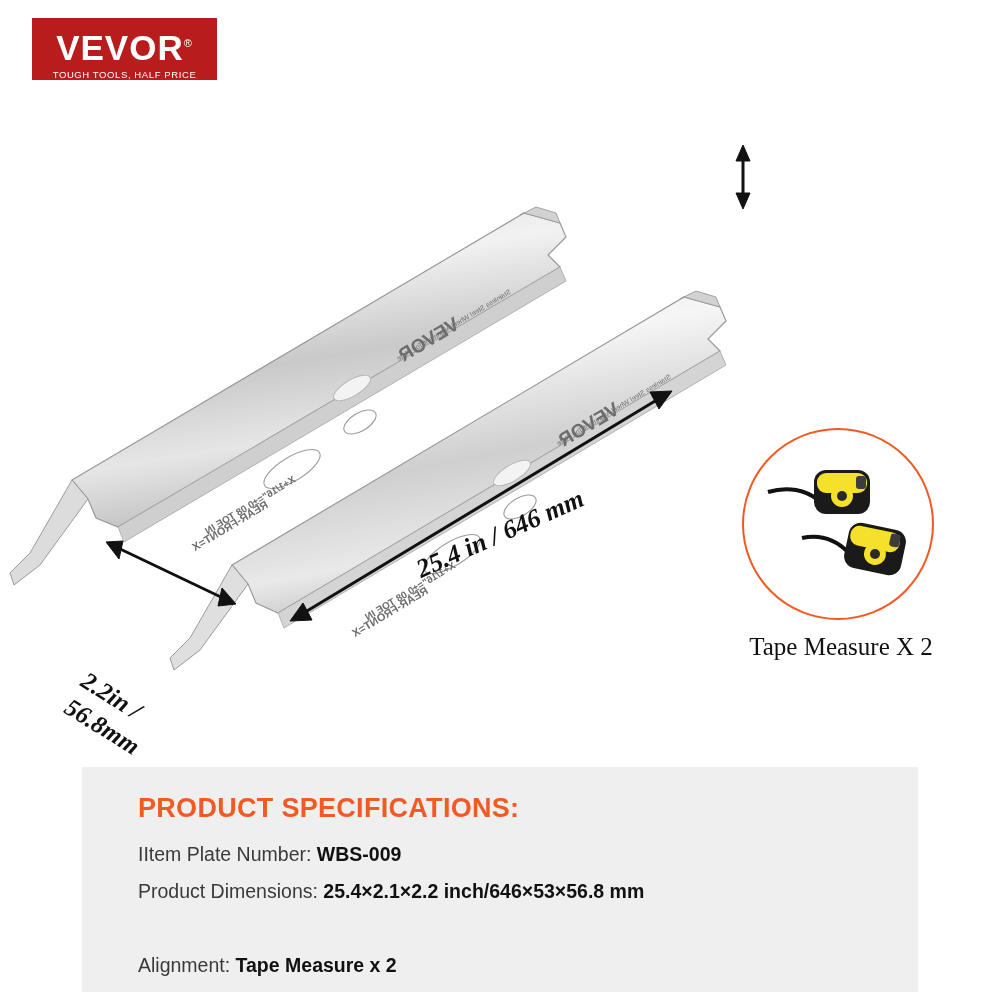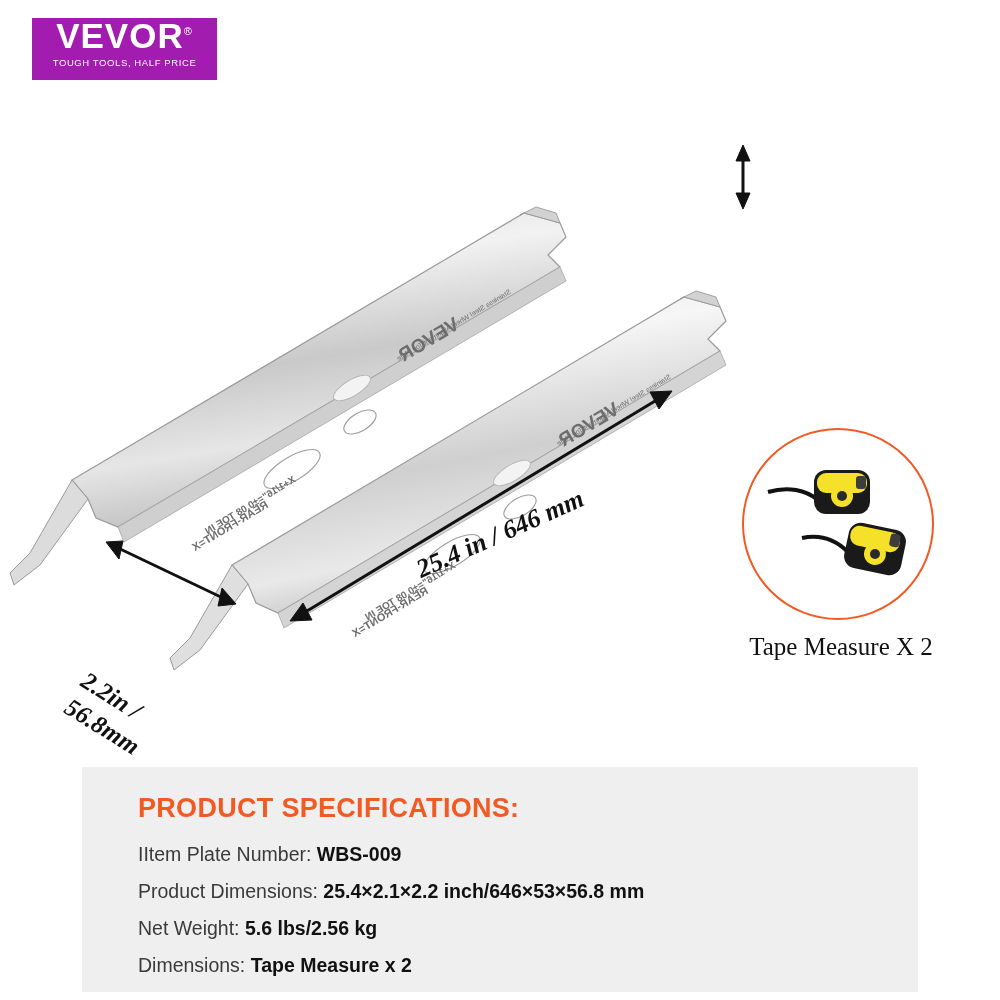--- a/index.html
+++ b/index.html
@@ -15,25 +15,25 @@
     position: relative;
   }
 
   
   #brand-logo {
     position: absolute;
     left: 32px;
     top: 18px;
     width: 185px;
     height: 62px;
-    background: #a21caf;
+    background: #b91c1c;
     display: flex;
     flex-direction: column;
     align-items: center;
-    justify-content: flex-start;
+    justify-content: flex-end;
   }
   #brand-wordmark {
     color: #ffffff;
     font-size: 35px;
     font-weight: bold;
     letter-spacing: 1px;
     line-height: 1;
     position: relative;
   }
   #brand-reg {
@@ -294,22 +294,18 @@
   <div class="spec-row" id="spec-row-0">
     <span class="k">IItem Plate Number:</span>
     <span class="v">WBS-009</span>
   </div>
 
   <div class="spec-row" id="spec-row-1">
     <span class="k">Product Dimensions:</span>
     <span class="v">25.4×2.1×2.2 inch/646×53×56.8 mm</span>
   </div>
 
-  <div class="spec-row" id="spec-row-2">
-    <span class="k">Net Weight:</span>
-    <span class="v">5.6 lbs/2.56 kg</span>
-  </div>
 
   <div class="spec-row" id="spec-row-3">
-    <span class="k">Dimensions:</span>
+    <span class="k">Alignment:</span>
     <span class="v">Tape Measure x 2</span>
   </div>
 </div>
 
 </body></html>

